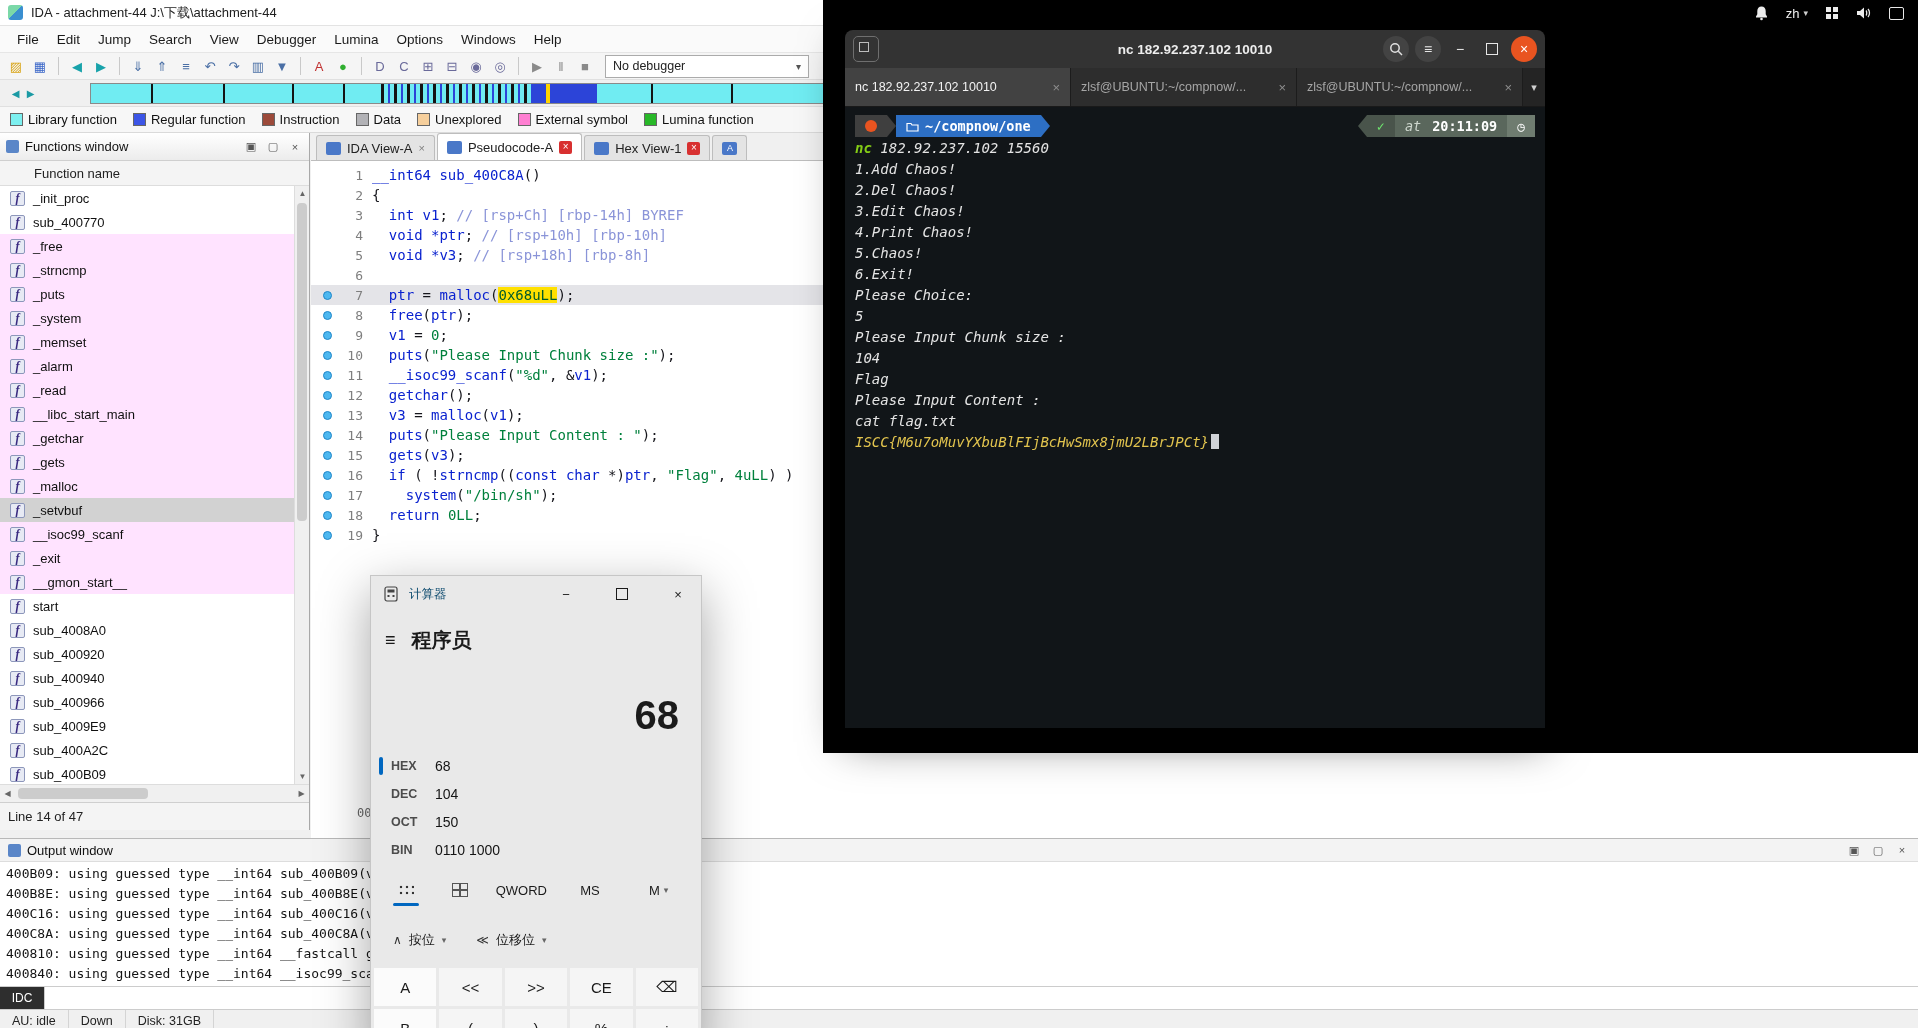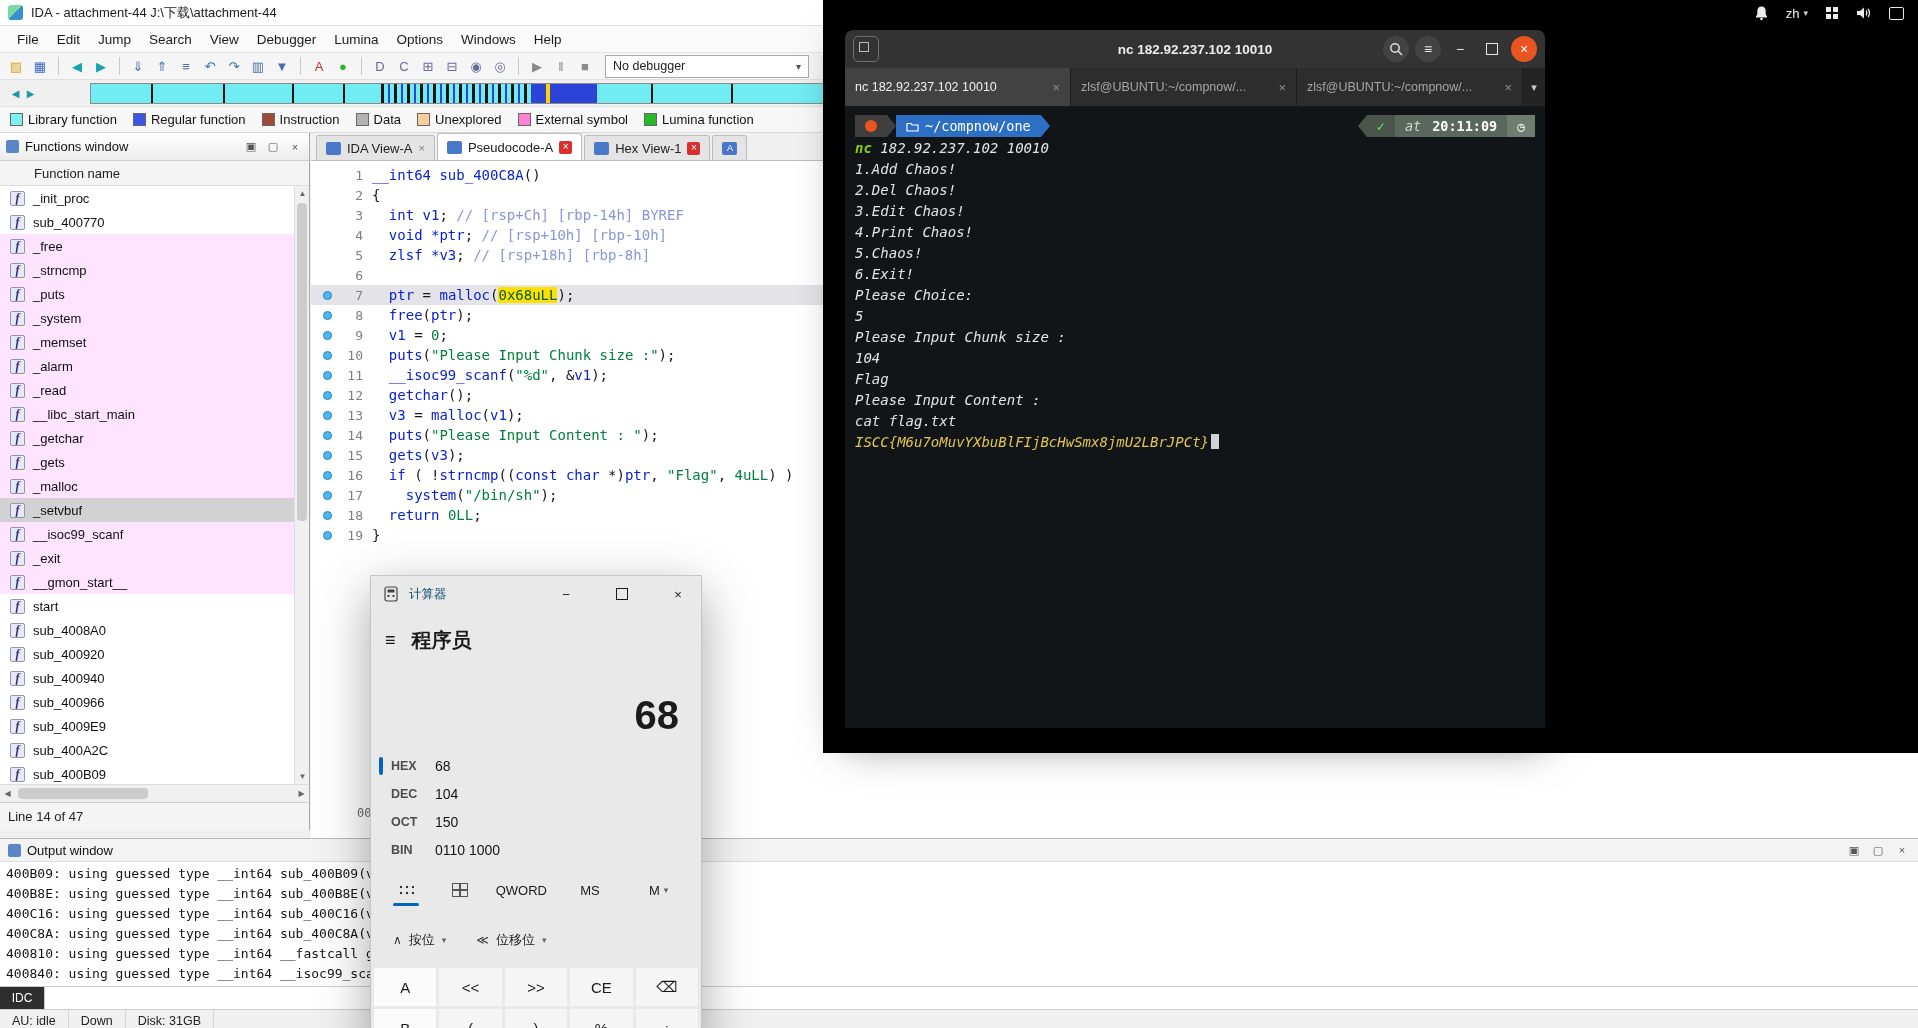--- a/index.html
+++ b/index.html
@@ -133,21 +133,21 @@
     color:#cfcfcf;font-size:11px;}
   .term-body{flex:1;background:#111518;padding:8px 10px;font-family:"DejaVu Sans Mono","Liberation Mono",monospace;
     font-size:14px;line-height:21px;color:#e4e4e4;overflow:hidden;}
   .term-line{white-space:pre;font-style:italic;height:21px;}
   .tl-w{color:#e4e4e4;} .tl-g{color:#84cc16;font-weight:bold;} .tl-y{color:#e2c44e;}
   .cursor{display:inline-block;width:8px;height:15px;background:#cfd2d6;vertical-align:-2px;margin-left:2px;}
 
   .prompt{display:flex;align-items:center;height:22px;margin-bottom:1px;font-size:13.5px;}
   .pseg{display:flex;align-items:center;gap:6px;height:22px;padding:0 10px;color:#fff;}
   .ps-os{background:#3f3f3f;}
-  .ps-dir{background:#2d6fc4;font-weight:normal;text-align:right;}
+  .ps-dir{background:#2d6fc4;font-weight:bold;text-align:right;}
   .oscircle{width:12px;height:12px;border-radius:50%;background:#e95420;}
   .ptri{width:0;height:0;border-top:11px solid transparent;border-bottom:11px solid transparent;}
   .tri-os{border-left:9px solid #3f3f3f;}
   .tri-dir{border-left:9px solid #2d6fc4;}
   .pspacer{flex:1;}
   .ptri-l{width:0;height:0;border-top:11px solid transparent;border-bottom:11px solid transparent;
     border-right:9px solid #49544b;}
   .ps-st{background:#49544b;} .okcheck{color:#6ee26e;font-weight:bold;}
   .ps-time{background:#5a675c;} .atlbl{color:#cdd6cd;font-style:italic;margin-right:5px;} .timeval{font-weight:bold;}
   .ps-clk{background:#6f7c70;font-size:13px;}
@@ -440,21 +440,21 @@
           <div class="view-tab">
             <span class="tab-icon">A</span>
           </div>
         </div>
       <div class="code-area">
         <div id="code-lines">
             <div class="code-line"><span class="cl-dot"></span><span class="cl-num">1</span><span><span class="tk-k">__int64 sub_400C8A</span><span class="tk-p">()</span></span></div>
             <div class="code-line"><span class="cl-dot"></span><span class="cl-num">2</span><span><span class="tk-p">{</span></span></div>
             <div class="code-line"><span class="cl-dot"></span><span class="cl-num">3</span><span><span class="tk-p">  </span><span class="tk-k">int v1</span><span class="tk-p">; </span><span class="tk-c">// [rsp+Ch] [rbp-14h] BYREF</span></span></div>
             <div class="code-line"><span class="cl-dot"></span><span class="cl-num">4</span><span><span class="tk-p">  </span><span class="tk-k">void *ptr</span><span class="tk-p">; </span><span class="tk-c">// [rsp+10h] [rbp-10h]</span></span></div>
-            <div class="code-line"><span class="cl-dot"></span><span class="cl-num">5</span><span><span class="tk-p">  </span><span class="tk-k">zlsf *v3</span><span class="tk-p">; </span><span class="tk-c">// [rsp+18h] [rbp-8h]</span></span></div>
+            <div class="code-line"><span class="cl-dot"></span><span class="cl-num">5</span><span><span class="tk-p">  </span><span class="tk-k">void *v3</span><span class="tk-p">; </span><span class="tk-c">// [rsp+18h] [rbp-8h]</span></span></div>
             <div class="code-line"><span class="cl-dot"></span><span class="cl-num">6</span><span></span></div>
             <div class="code-line cur"><span class="cl-dot"><i></i></span><span class="cl-num">7</span><span><span class="tk-p">  </span><span class="tk-k">ptr</span><span class="tk-p"> = </span><span class="tk-k">malloc</span><span class="tk-p">(</span><span class="tk-h">0x68uLL</span><span class="tk-p">);</span></span></div>
             <div class="code-line"><span class="cl-dot"><i></i></span><span class="cl-num">8</span><span><span class="tk-p">  </span><span class="tk-k">free</span><span class="tk-p">(</span><span class="tk-k">ptr</span><span class="tk-p">);</span></span></div>
             <div class="code-line"><span class="cl-dot"><i></i></span><span class="cl-num">9</span><span><span class="tk-p">  </span><span class="tk-k">v1</span><span class="tk-p"> = </span><span class="tk-n">0</span><span class="tk-p">;</span></span></div>
             <div class="code-line"><span class="cl-dot"><i></i></span><span class="cl-num">10</span><span><span class="tk-p">  </span><span class="tk-k">puts</span><span class="tk-p">(</span><span class="tk-s">"Please Input Chunk size :"</span><span class="tk-p">);</span></span></div>
             <div class="code-line"><span class="cl-dot"><i></i></span><span class="cl-num">11</span><span><span class="tk-p">  </span><span class="tk-k">__isoc99_scanf</span><span class="tk-p">(</span><span class="tk-s">"%d"</span><span class="tk-p">, &amp;</span><span class="tk-k">v1</span><span class="tk-p">);</span></span></div>
             <div class="code-line"><span class="cl-dot"><i></i></span><span class="cl-num">12</span><span><span class="tk-p">  </span><span class="tk-k">getchar</span><span class="tk-p">();</span></span></div>
             <div class="code-line"><span class="cl-dot"><i></i></span><span class="cl-num">13</span><span><span class="tk-p">  </span><span class="tk-k">v3</span><span class="tk-p"> = </span><span class="tk-k">malloc</span><span class="tk-p">(</span><span class="tk-k">v1</span><span class="tk-p">);</span></span></div>
             <div class="code-line"><span class="cl-dot"><i></i></span><span class="cl-num">14</span><span><span class="tk-p">  </span><span class="tk-k">puts</span><span class="tk-p">(</span><span class="tk-s">"Please Input Content : "</span><span class="tk-p">);</span></span></div>
             <div class="code-line"><span class="cl-dot"><i></i></span><span class="cl-num">15</span><span><span class="tk-p">  </span><span class="tk-k">gets</span><span class="tk-p">(</span><span class="tk-k">v3</span><span class="tk-p">);</span></span></div>
@@ -576,21 +576,21 @@
           </div>
           <div class="pseg ps-time">
             <span class="atlbl">at</span>
             <span class="timeval">20:11:09</span>
           </div>
           <div class="pseg ps-clk">
             <span>◷</span>
           </div>
         </div>
         <div id="term-lines">
-            <div class="term-line"><span class="tl-g">nc</span><span class="tl-w"> 182.92.237.102 10010</span></div>
+            <div class="term-line"><span class="tl-g">nc</span><span class="tl-w"> 182.92.237.102 15560</span></div>
             <div class="term-line"><span class="tl-w">1.Add Chaos!</span></div>
             <div class="term-line"><span class="tl-w">2.Del Chaos!</span></div>
             <div class="term-line"><span class="tl-w">3.Edit Chaos!</span></div>
             <div class="term-line"><span class="tl-w">4.Print Chaos!</span></div>
             <div class="term-line"><span class="tl-w">5.Chaos!</span></div>
             <div class="term-line"><span class="tl-w">6.Exit!</span></div>
             <div class="term-line"><span class="tl-w">Please Choice:</span></div>
             <div class="term-line"><span class="tl-w">5</span></div>
             <div class="term-line"><span class="tl-w">Please Input Chunk size :</span></div>
             <div class="term-line"><span class="tl-w">104</span></div>

